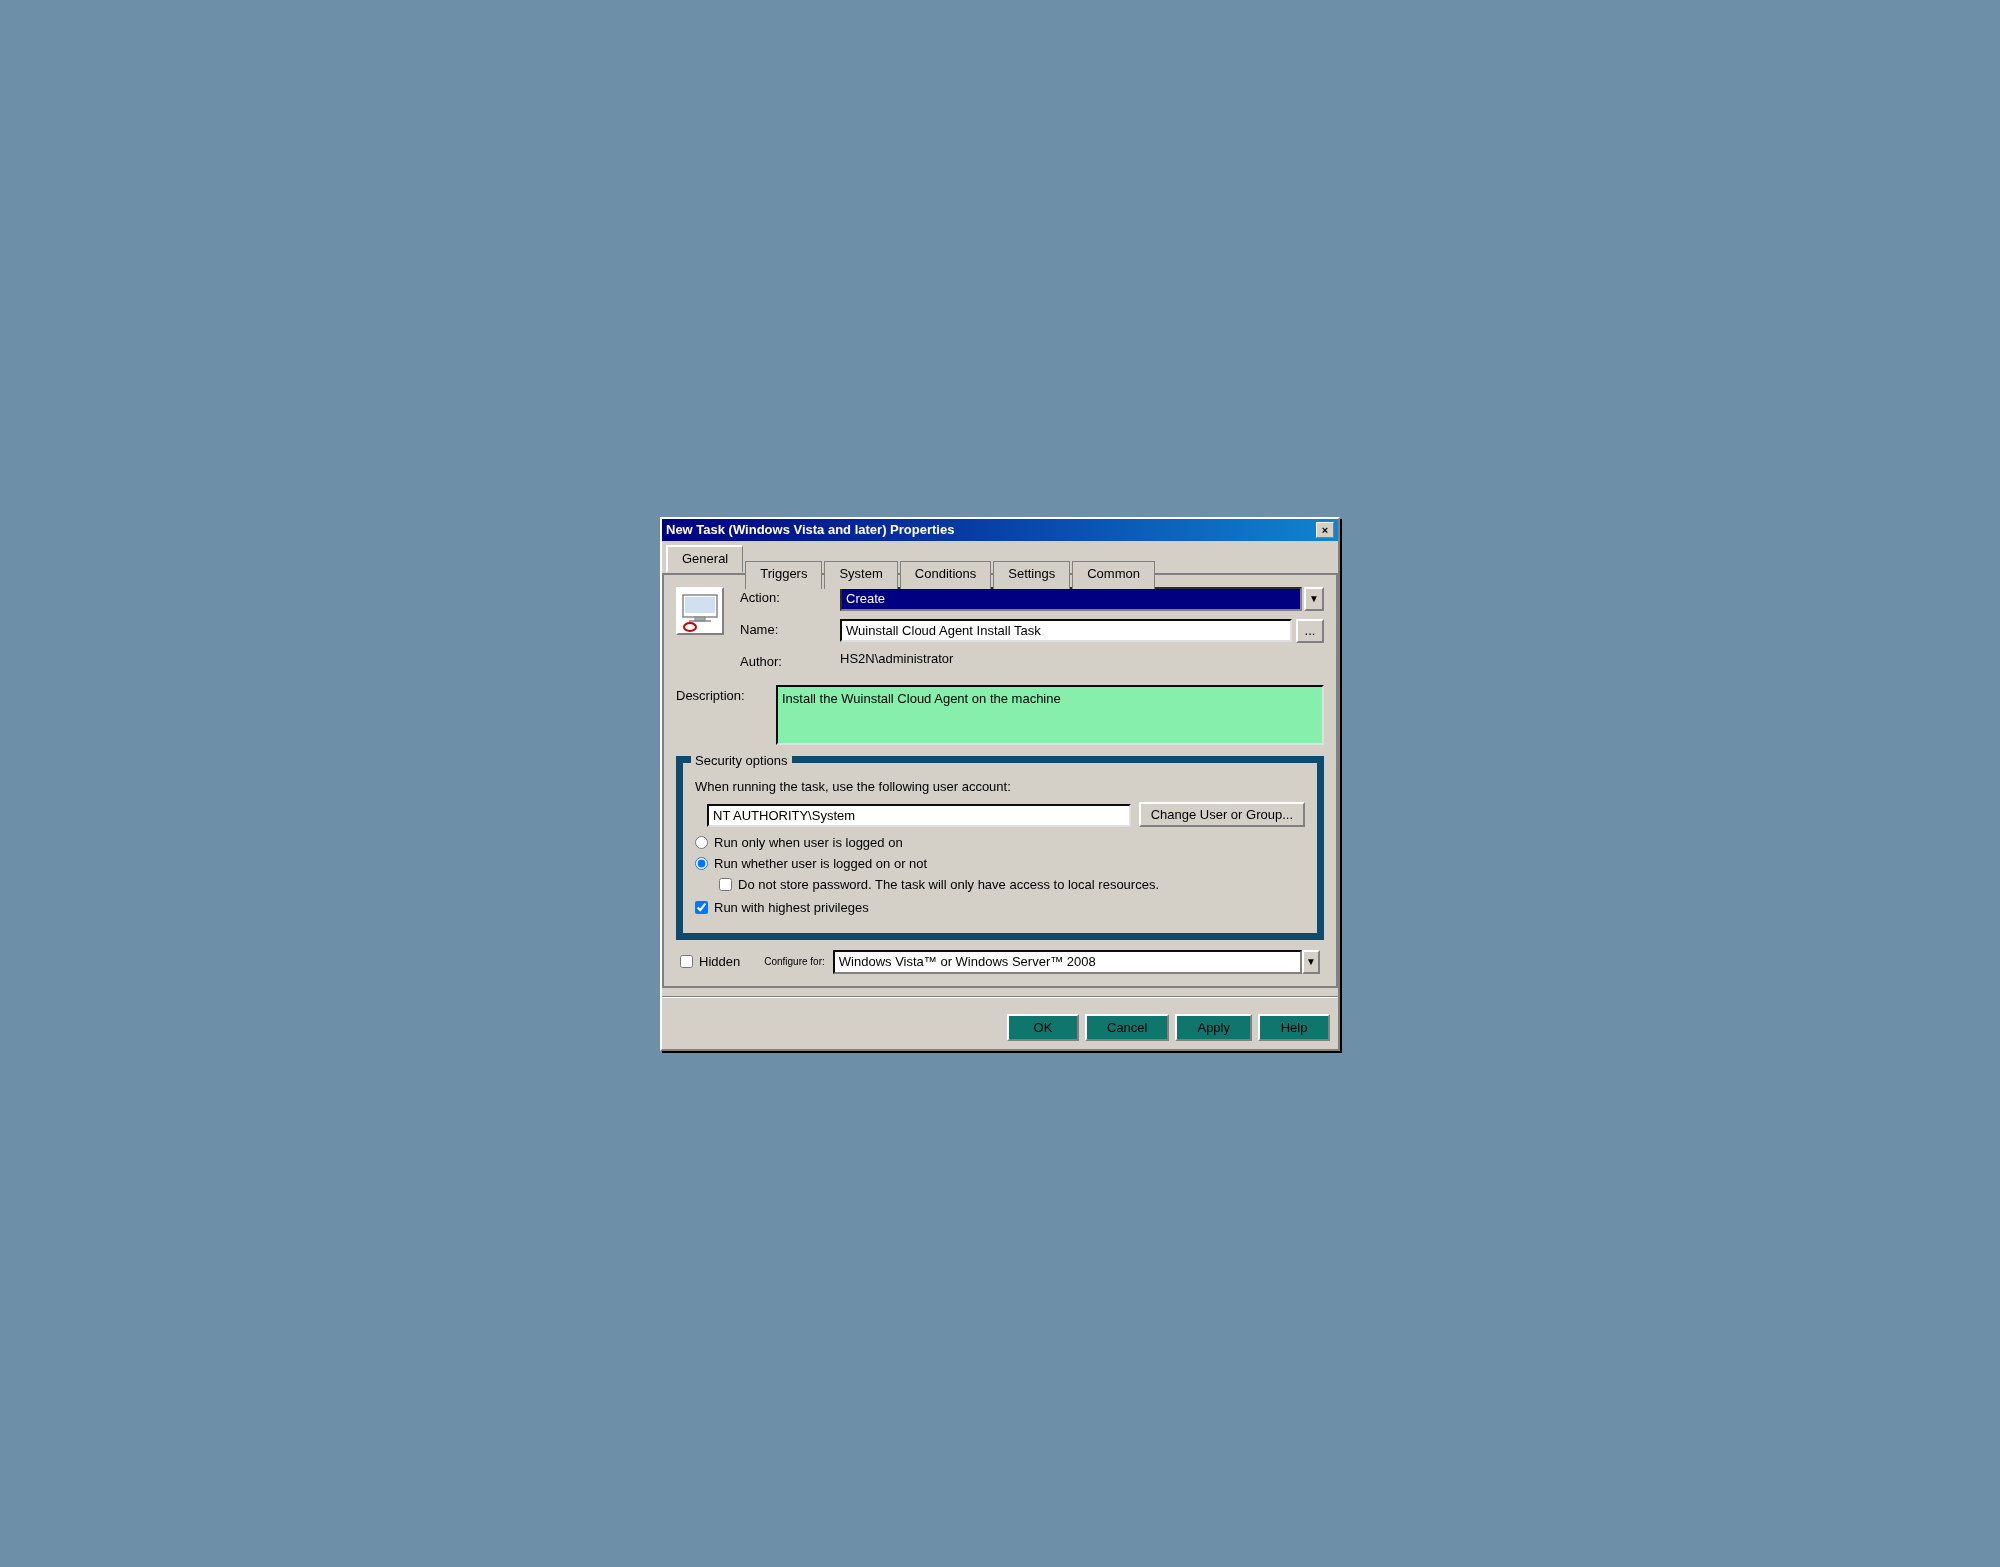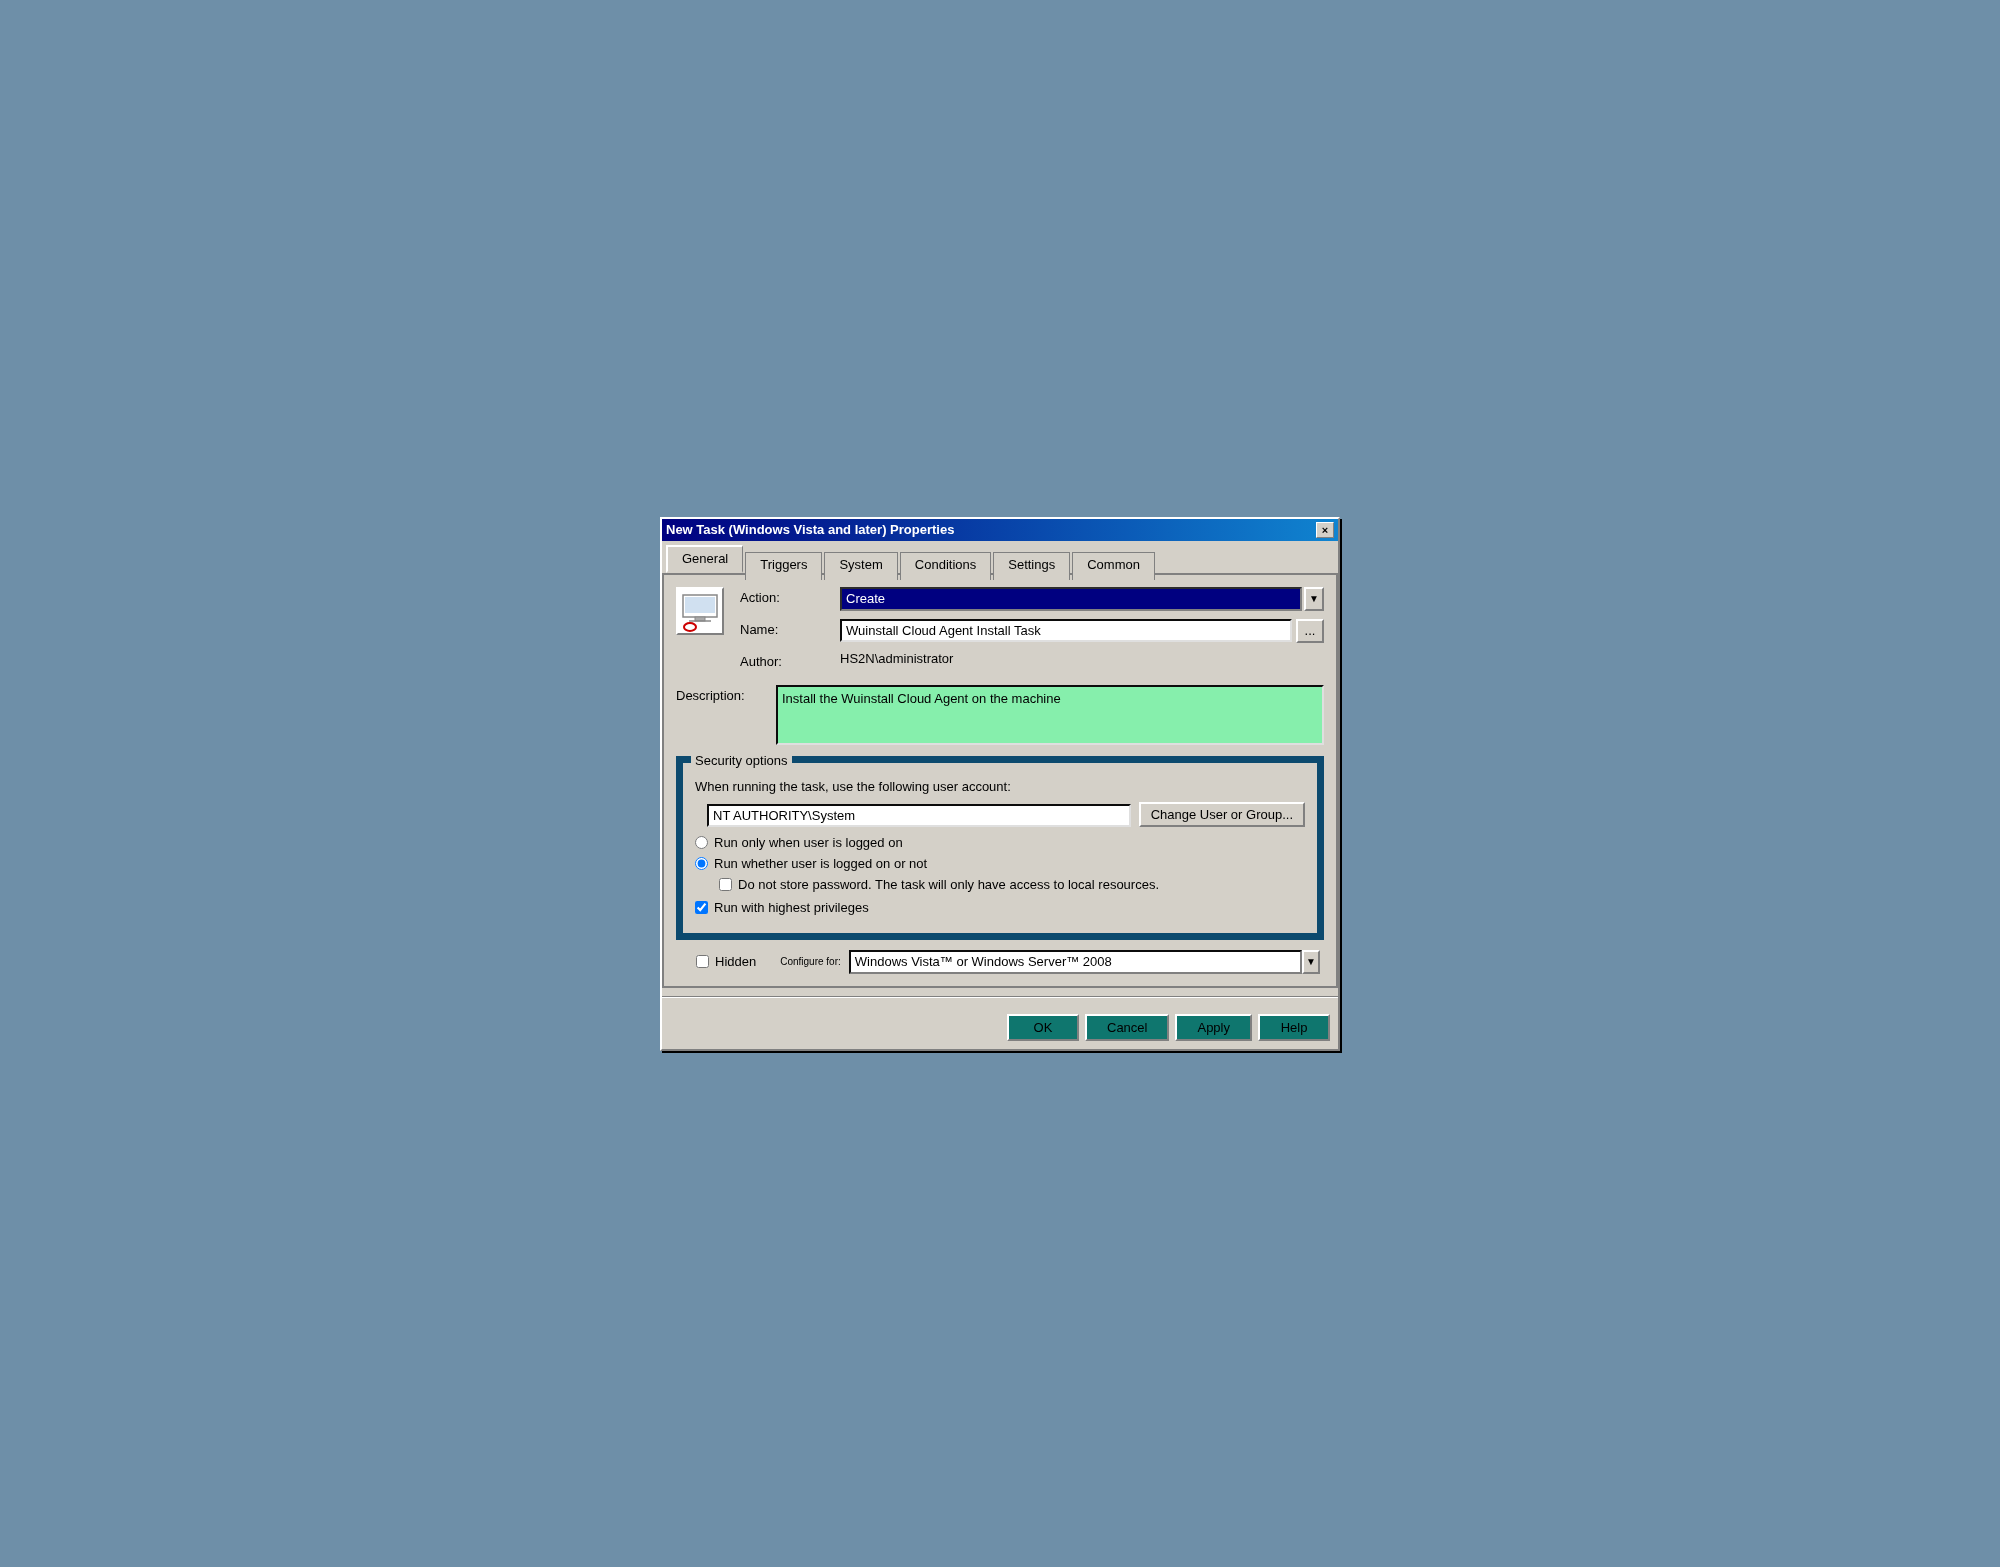--- a/index.html
+++ b/index.html
@@ -58,21 +58,21 @@
       margin-bottom: 0;
       position: relative;
     }
     .tab {
       background: #d4d0c8;
       border: 1px solid #808080;
       border-bottom: none;
       padding: 4px 14px;
       cursor: pointer;
       position: relative;
-      top: 7px;
+      top: 16px;
       font-size: 13px;
     }
     .tab.active {
       background: #d4d0c8;
       border-top: 2px solid #fff;
       border-left: 2px solid #fff;
       border-right: 1px solid #808080;
       border-bottom: 2px solid #d4d0c8;
       z-index: 1;
       font-weight: normal;
@@ -241,21 +241,20 @@
     
     .bottom-row {
       display: flex;
       align-items: center;
       margin-top: 10px;
       padding: 0 4px;
     }
     .hidden-checkbox-row {
       display: flex;
       gap: 6px;
-      margin-left: 16px;
     }
     .configure-for-row {
       display: flex;
       align-items: center;
       gap: 8px;
       margin-left: 24px;
       flex: 1;
     }
     .configure-label {
       font-size: 10px;

